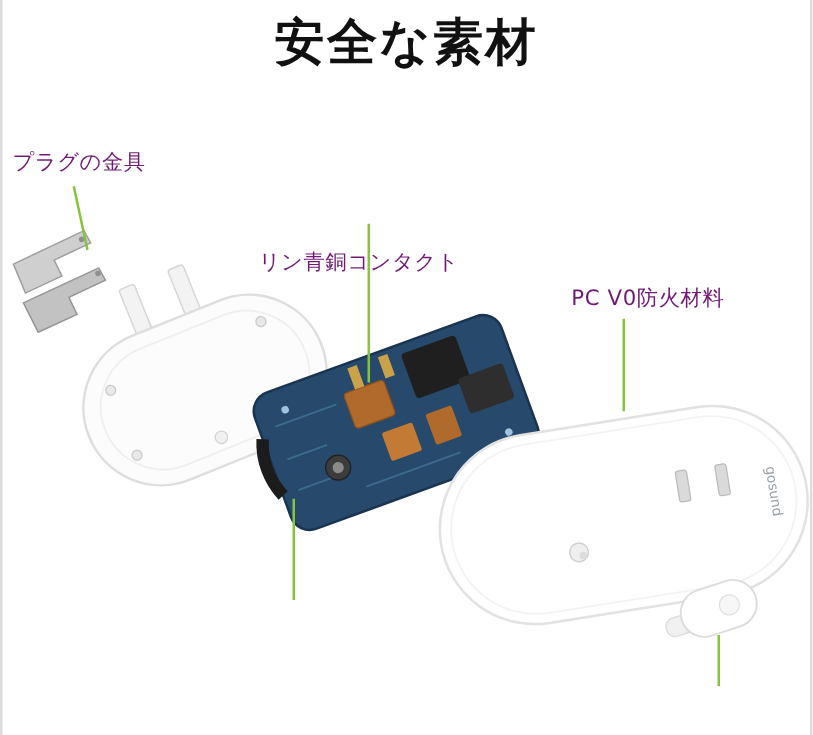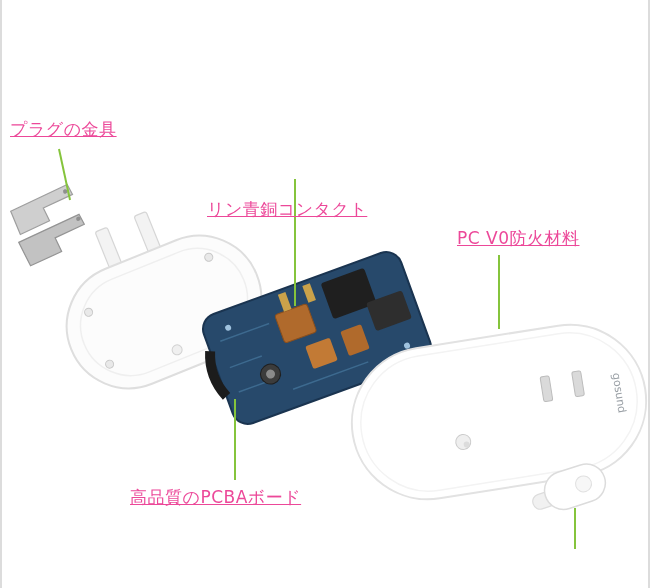--- a/index.html
+++ b/index.html
@@ -25,37 +25,37 @@
     width: 100%;
     text-align: center;
     font-size: 40px;
     font-weight: 800;
     color: #111111;
     letter-spacing: 2px;
   }
   .callout {
     position: absolute;
     font-size: 17px;
-    color: #ec4899;
+    color: #701a75;
     white-space: nowrap;
     letter-spacing: 0.5px;
-    text-decoration: underline;
   }
   #label-plug-fittings   { left: 8px;   top: 118px; }
   #label-phosphor        { left: 205px; top: 150px; margin-top: 48px; }
   #label-pcv0            { left: 455px; top: 227px; }
   #label-pcba            { left: 128px; top: 486px; }
   #label-onoff           { left: 503px; top: 556px; }
   svg { position: absolute; left: 0; top: 0; }
 </style>
 </head>
 <body>
 
 <div id="canvas">
 
+  <div class="page-title">安全な素材</div>
 
   <svg width="650" height="588" viewBox="0 0 650 588">
 
     <g transform="translate(46,216) rotate(-18)">
       <path d="M-34,-16 L28,-24 L30,-13 L-2,-9 L0,5 L-32,9 Z" fill="#cfcfcf" stroke="#9e9e9e" stroke-width="1.2"></path>
       <path d="M-32,4 L34,-4 L36,7 L4,11 L6,26 L-28,30 Z" fill="#c2c2c2" stroke="#949494" stroke-width="1.2" transform="translate(-4,12)"></path>
       <circle cx="24" cy="-18" r="2.2" fill="#8f8f8f"></circle>
       <circle cx="28" cy="12" r="2.2" fill="#8f8f8f"></circle>
     </g>
 
@@ -112,16 +112,15 @@
       <line x1="573" y1="549" x2="573" y2="508"></line>
     </g>
   </svg>
 
   <div class="callout" id="label-plug-fittings">プラグの金具</div>
 
   <div class="callout" id="label-phosphor">リン青銅コンタクト</div>
 
   <div class="callout" id="label-pcv0">PC V0防火材料</div>
 
-  <div class="callout" id="label-pcba">高品質のPCBAボード</div>
 
 
 </div>
 
 </body></html>

